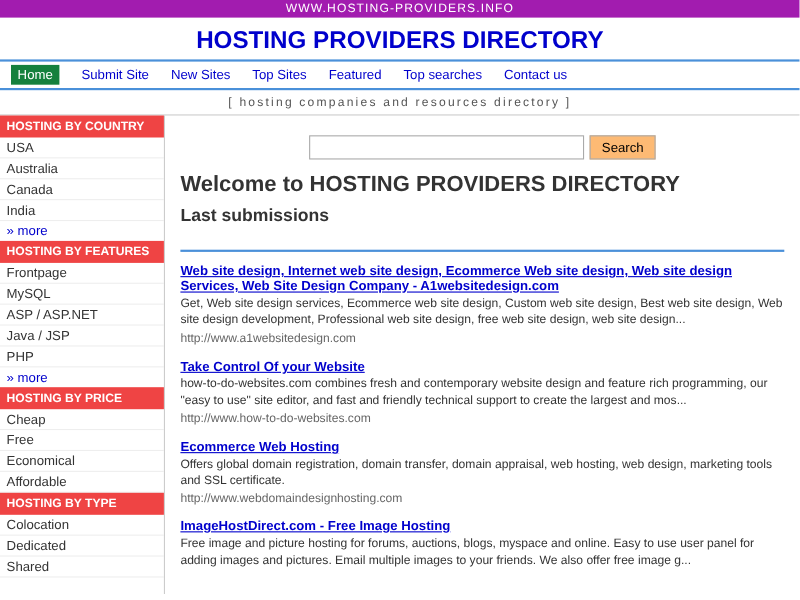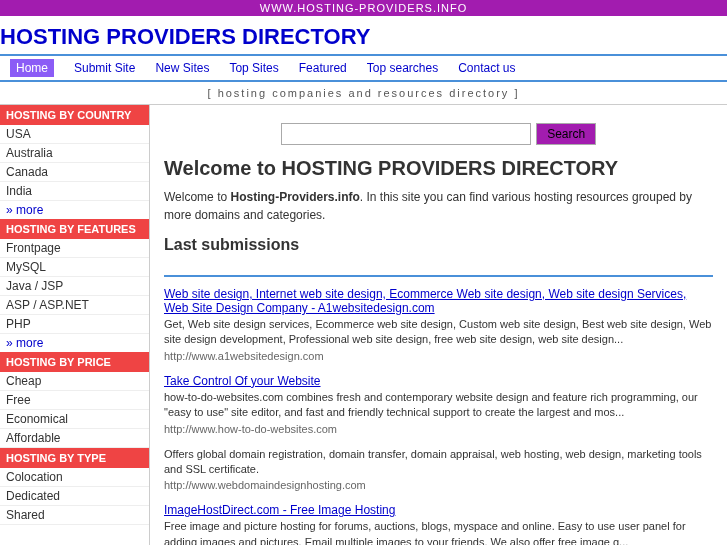--- a/index.html
+++ b/index.html
@@ -1,48 +1,48 @@
 <!DOCTYPE html>
 <html><head>
   <meta charset="utf-8">
   <style>
     * { margin: 0; padding: 0; box-sizing: border-box; }
     body { font-family: Arial, sans-serif; font-size: 12px; color: #333; background: #fff; width: 727px; }
 
     #top-bar { background: #a21caf; text-align: center; padding: 2px; font-size: 11px; color: #fff; letter-spacing: 1px; }
-    #site-title { padding: 8px 0 4px; }
+    #site-title { text-align: center; padding: 8px 0 4px; }
     #site-title a { color: #00c; font-size: 22px; font-weight: bold; text-decoration: none; }
 
     #nav-bar { display: flex; align-items: center; border-top: 2px solid #4a90d9; border-bottom: 2px solid #4a90d9; padding: 3px 10px; }
     #nav-bar a { margin-right: 20px; font-size: 12px; color: #00c; text-decoration: none; }
-    #nav-bar a.active { background: #8b5cf6; color: #fff; padding: 2px 6px; }
+    #nav-bar a.active { background: #15803d; color: #fff; padding: 2px 6px; }
 
     #tagline { text-align: center; padding: 5px; font-size: 11px; letter-spacing: 2px; color: #555; border-bottom: 1px solid #ccc; }
 
     #main { display: flex; }
 
     #sidebar { width: 150px; min-width: 150px; border-right: 1px solid #ccc; padding: 0; }
     .sidebar-category { background: #ef4444; color: #fff; font-size: 11px; font-weight: bold; padding: 4px 6px; }
     .sidebar-item { padding: 2px 6px; font-size: 12px; color: #333; border-bottom: 1px solid #eee; cursor: pointer; }
     .sidebar-more { padding: 2px 6px; font-size: 12px; color: #00c; cursor: pointer; }
 
     #content { flex: 1; padding: 10px 14px; }
 
     #search-area { text-align: center; padding: 8px 0 12px; }
     #search-area input { width: 250px; height: 22px; border: 1px solid #aaa; padding: 2px 4px; font-size: 12px; }
-    #search-area button { height: 22px; padding: 0 10px; font-size: 12px; background: #a21caf; border: 1px solid #aaa; cursor: pointer; margin-left: 2px; }
+    #search-area button { height: 22px; padding: 0 10px; font-size: 12px; background: #fdba74; border: 1px solid #aaa; cursor: pointer; margin-left: 2px; }
 
     #welcome-title { font-size: 20px; font-weight: bold; color: #333; margin-bottom: 8px; }
     #welcome-text { font-size: 12px; line-height: 1.5; margin-bottom: 12px; }
     #welcome-text b { }
 
     #last-submissions-title { font-size: 16px; font-weight: bold; border-bottom: 2px solid #4a90d9; padding-bottom: 21px; margin-bottom: 10px; }
 
     .submission { margin-bottom: 12px; }
-    .submission-title a { font-size: 12px; color: #00c; text-decoration: underline; }
+    .submission-title a { font-size: 12px; color: #00c; text-decoration: underline; font-weight: bold; }
     .submission-desc { font-size: 11px; color: #333; margin: 2px 0; line-height: 1.4; }
     .submission-url { font-size: 11px; color: #666; }
 
     #nav-bar { flex-wrap: nowrap; }
   </style>
 </head>
 <body>
 
 <div id="top-bar">
   <span>WWW.HOSTING-PROVIDERS.INFO</span>
@@ -70,22 +70,22 @@
     <div class="sidebar-category">HOSTING BY COUNTRY</div>
     <div class="sidebar-item">USA</div>
     <div class="sidebar-item">Australia</div>
     <div class="sidebar-item">Canada</div>
     <div class="sidebar-item">India</div>
     <div class="sidebar-more">» more</div>
 
     <div class="sidebar-category">HOSTING BY FEATURES</div>
     <div class="sidebar-item">Frontpage</div>
     <div class="sidebar-item">MySQL</div>
+    <div class="sidebar-item">ASP / ASP.NET</div>
     <div class="sidebar-item">Java / JSP</div>
-    <div class="sidebar-item">ASP / ASP.NET</div>
     <div class="sidebar-item">PHP</div>
     <div class="sidebar-more">» more</div>
 
     <div class="sidebar-category">HOSTING BY PRICE</div>
     <div class="sidebar-item">Cheap</div>
     <div class="sidebar-item">Free</div>
     <div class="sidebar-item">Economical</div>
     <div class="sidebar-item">Affordable</div>
 
     <div class="sidebar-category">HOSTING BY TYPE</div>
@@ -97,43 +97,43 @@
 
   <div id="content">
 
     <div id="search-area">
       <input type="text" style="">
       <button>Search</button>
     </div>
 
     <div id="welcome-title">Welcome to HOSTING PROVIDERS DIRECTORY</div>
 
-    <p id="welcome-text">
-      Welcome to <b>Hosting-Providers.info</b>. In this site you can find various hosting resources grouped by more domains and categories.
-    </p>
 
     <div id="last-submissions-title">Last submissions</div>
 
     <div class="submission">
       <div class="submission-title">
         <a style="color: rgb(0, 0, 204); text-decoration: underline; cursor: pointer; font-size: 12px;">Web site design, Internet web site design, Ecommerce Web site design, Web site design Services, Web Site Design Company - A1websitedesign.com</a>
       </div>
       <div class="submission-desc">Get, Web site design services, Ecommerce web site design, Custom web site design, Best web site design, Web site design development, Professional web site design, free web site design, web site design...</div>
       <div class="submission-url">http://www.a1websitedesign.com</div>
     </div>
 
     <div class="submission">
       <div class="submission-title">
         <a style="color: rgb(0, 0, 204); text-decoration: underline; cursor: pointer; font-size: 12px;">Take Control Of your Website</a>
       </div>
       <div class="submission-desc">how-to-do-websites.com combines fresh and contemporary website design and feature rich programming, our "easy to use" site editor, and fast and friendly technical support to create the largest and mos...</div>
       <div class="submission-url">http://www.how-to-do-websites.com</div>
     </div>
 
     <div class="submission">
+      <div class="submission-title">
+        <a style="color: rgb(0, 0, 204); text-decoration: underline; cursor: pointer; font-size: 12px;">Ecommerce Web Hosting</a>
+      </div>
       <div class="submission-desc">Offers global domain registration, domain transfer, domain appraisal, web hosting, web design, marketing tools and SSL certificate.</div>
       <div class="submission-url">http://www.webdomaindesignhosting.com</div>
     </div>
 
     <div class="submission">
       <div class="submission-title">
         <a style="color: rgb(0, 0, 204); text-decoration: underline; cursor: pointer; font-size: 12px;">ImageHostDirect.com - Free Image Hosting</a>
       </div>
       <div class="submission-desc">Free image and picture hosting for forums, auctions, blogs, myspace and online. Easy to use user panel for adding images and pictures. Email multiple images to your friends. We also offer free image g...</div>
 

